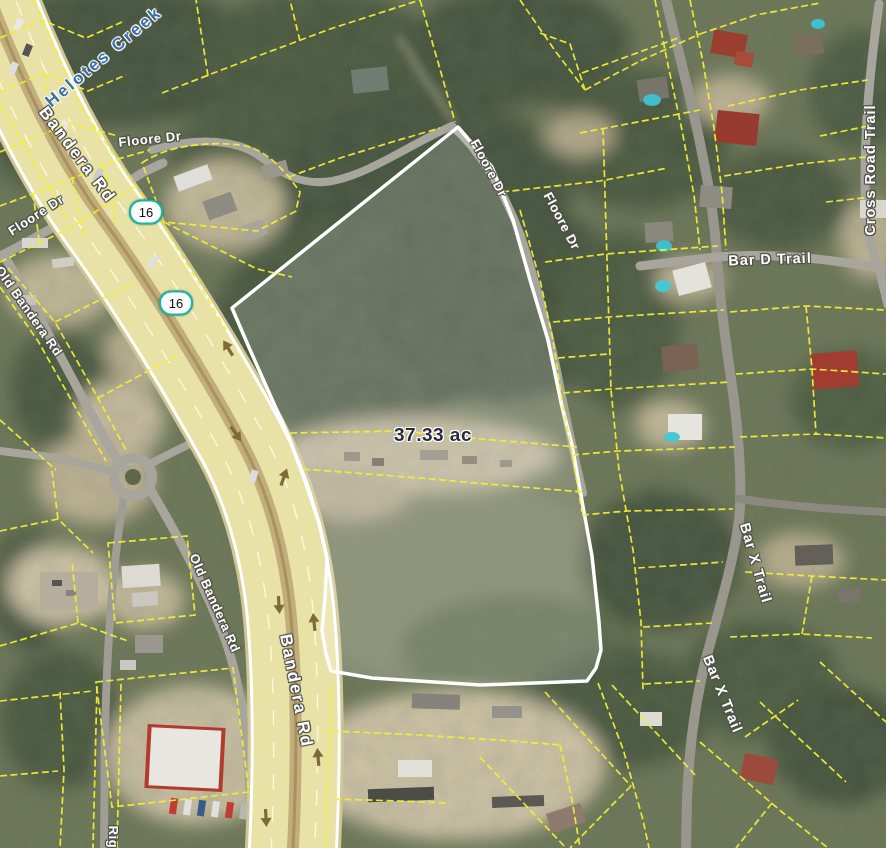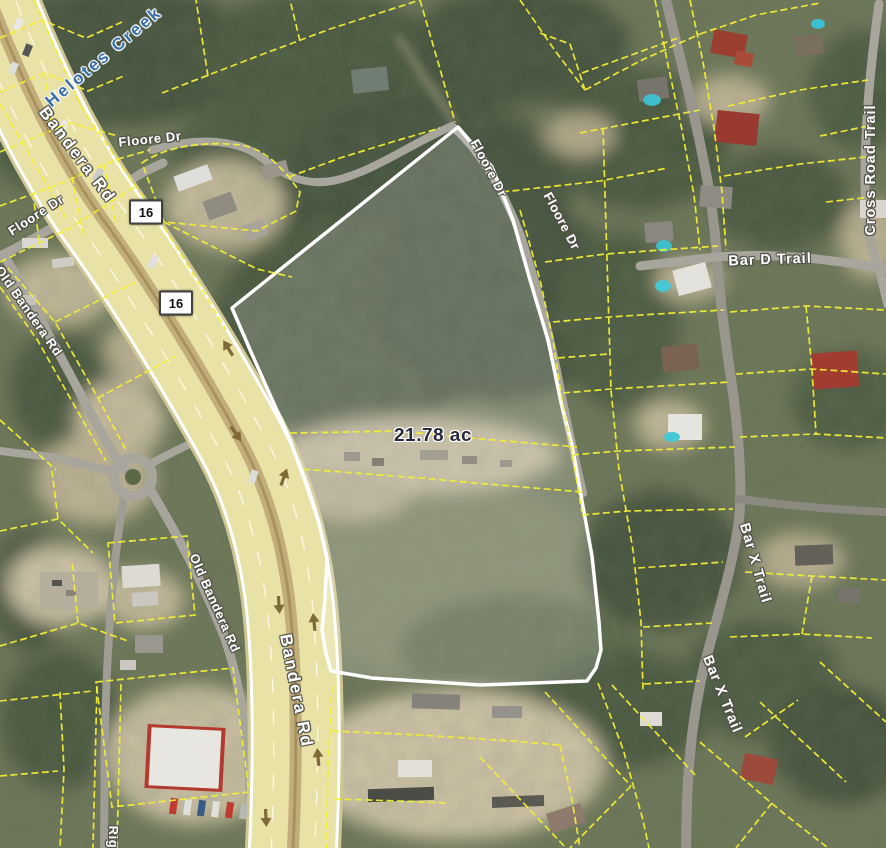--- a/index.html
+++ b/index.html
@@ -14,22 +14,22 @@
   .big{font-size:17px;letter-spacing:2px;}
   .med{font-size:14.5px;letter-spacing:1px;}
   .sm{font-size:13px;letter-spacing:.6px;}
   .creek{color:#3a6fa8;font-size:17px;letter-spacing:2.5px;
          text-shadow:0 0 2px #fff,0 0 2px #fff,1px 1px 0 #eef2f4,
          -1px -1px 0 #eef2f4,1px -1px 0 #eef2f4,-1px 1px 0 #eef2f4;}
   .acre{color:#2a2a3c;font-size:19px;letter-spacing:.5px;
         text-shadow:0 0 2px #fff,1px 1px 0 #fff,-1px -1px 0 #fff,
         1px -1px 0 #fff,-1px 1px 0 #fff;}
   .shield{position:absolute;width:30px;height:21px;background:#fdfdfd;
-          border:2px solid #404040;border-radius:2px;color:#111;
-          font-weight:bold;font-size:13px;display:flex;align-items:center;
+          border:2px solid #14b8a6;border-radius:12px;color:#111;
+          font-weight:normal;font-size:13px;display:flex;align-items:center;
           justify-content:center;transform:translate(-50%,-50%);
           box-shadow:0 0 2px rgba(40,40,30,.6);}
 </style>
 </head>
 <body>
 
 <div class="map">
 
 <svg width="886" height="848" viewBox="0 0 886 848">
   <defs>
@@ -331,18 +331,18 @@
   <div class="lbl road med" style="left:770px;top:259px;transform:translate(-50%,-50%) rotate(-2deg);">Bar D Trail</div>
 
   <div class="lbl road med" style="left:870px;top:170px;transform:translate(-50%,-50%) rotate(-90deg);">Cross Road Trail</div>
 
   <div class="lbl road med" style="left:756px;top:563px;transform:translate(-50%,-50%) rotate(74deg);">Bar X Trail</div>
 
   <div class="lbl road med" style="left:723px;top:694px;transform:translate(-50%,-50%) rotate(68deg);">Bar X Trail</div>
 
   <div class="lbl road sm" style="left:113px;top:845px;transform:translate(-50%,-50%) rotate(90deg);">Riggs</div>
 
-  <div class="lbl acre" style="left:433px;top:435px;transform:translate(-50%,-50%);">21.78 ac</div>
+  <div class="lbl acre" style="left:433px;top:435px;transform:translate(-50%,-50%);">37.33 ac</div>
 
   <div class="shield" style="left:146px;top:212px;">16</div>
   <div class="shield" style="left:176px;top:303px;">16</div>
 
 </div>
 
 </body></html>

